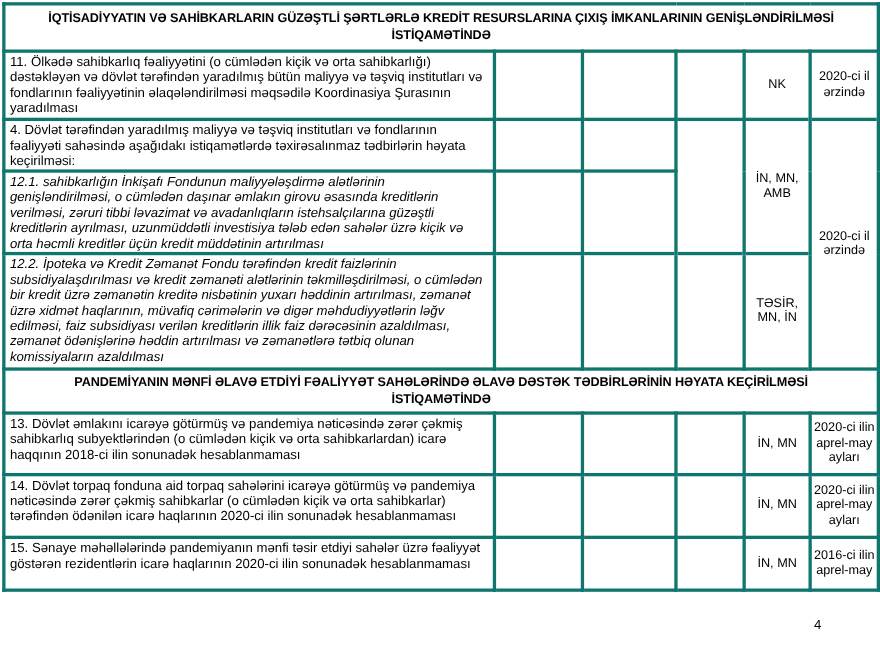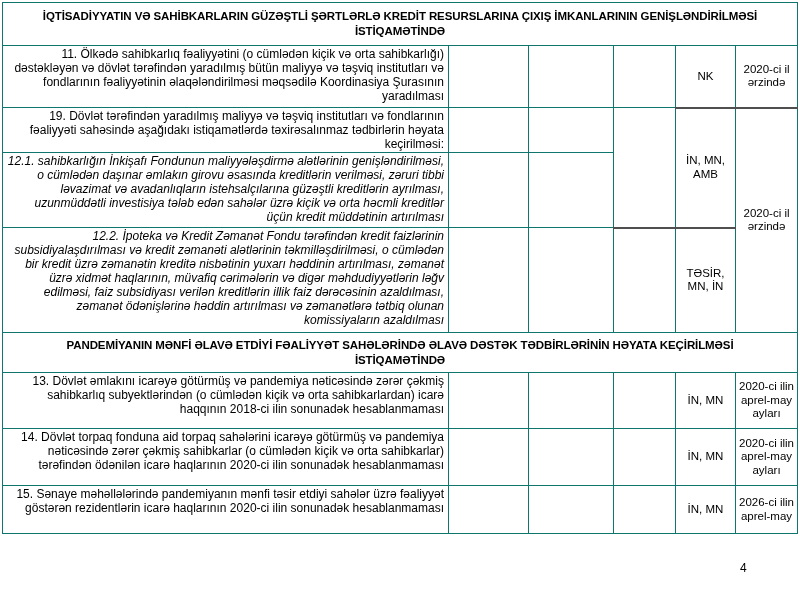--- a/index.html
+++ b/index.html
@@ -11,37 +11,37 @@
     position: relative;
     overflow: hidden;
   }
   table.doc {
     position: absolute; left: 2px; top: 2px;
     width: 795px;
     border-collapse: collapse;
     table-layout: fixed;
   }
   td {
-    border: 1px solid #0f766e;
+    border: 3px solid #0f766e;
     padding: 1px 4px;
     vertical-align: top;
     font-size: 12px;
     line-height: 14px;
     word-wrap: break-word;
   }
   tr.section-row td {
     font-weight: bold;
     text-align: center;
     vertical-align: middle;
     font-size: 11.5px;
     line-height: 15px;
     letter-spacing: -0.1px;
     padding: 2px 20px;
   }
-  td.measure { text-align: right; }
+  td.measure { text-align: left; }
   td.it { font-style: italic; }
   td.exec, td.time {
     text-align: center;
     vertical-align: middle;
     font-size: 11.5px;
     line-height: 13.5px;
     padding: 1px 2px;
   }
   td.db { border-bottom: 2px solid #4f4f4f; }
   .page-num {
@@ -72,21 +72,21 @@
   <tr style="height:62px">
     <td class="measure">11. Ölkədə sahibkarlıq fəaliyyətini (o cümlədən kiçik və orta sahibkarlığı) dəstəkləyən və dövlət tərəfindən yaradılmış bütün maliyyə və təşviq institutları və fondlarının fəaliyyətinin əlaqələndirilməsi məqsədilə Koordinasiya  Şurasının yaradılması</td>
     <td></td>
     <td></td>
     <td></td>
     <td class="exec db">NK</td>
     <td class="time db">2020-ci il ərzində</td>
   </tr>
 
   <tr style="height:45px">
-    <td class="measure">19. Dövlət tərəfindən yaradılmış maliyyə və təşviq institutları və fondlarının fəaliyyəti sahəsində aşağıdakı istiqamətlərdə təxirəsalınmaz tədbirlərin həyata keçirilməsi:</td>
+    <td class="measure">4. Dövlət tərəfindən yaradılmış maliyyə və təşviq institutları və fondlarının fəaliyyəti sahəsində aşağıdakı istiqamətlərdə təxirəsalınmaz tədbirlərin həyata keçirilməsi:</td>
     <td></td>
     <td></td>
     <td rowspan="2" class="db"></td>
     <td rowspan="2" class="exec db">İN, MN, AMB</td>
     <td rowspan="3" class="time">2020-ci il ərzində</td>
   </tr>
 
   <tr style="height:75px">
     <td class="measure it">12.1.  sahibkarlığın İnkişafı Fondunun maliyyələşdirmə alətlərinin genişləndirilməsi, o cümlədən daşınar əmlakın girovu əsasında kreditlərin verilməsi, zəruri tibbi ləvazimat və avadanlıqların istehsalçılarına güzəştli kreditlərin ayrılması, uzunmüddətli investisiya tələb edən sahələr üzrə kiçik və orta həcmli kreditlər üçün kredit müddətinin artırılması</td>
     <td></td>
@@ -122,18 +122,18 @@
     <td class="exec">İN, MN</td>
     <td class="time">2020-ci ilin aprel-may ayları</td>
   </tr>
 
   <tr style="height:48px">
     <td class="measure">15. Sənaye məhəllələrində pandemiyanın mənfi təsir etdiyi sahələr üzrə fəaliyyət göstərən rezidentlərin icarə haqlarının 2020-ci ilin sonunadək hesablanmaması</td>
     <td></td>
     <td></td>
     <td></td>
     <td class="exec">İN, MN</td>
-    <td class="time">2026-ci ilin aprel-may</td>
+    <td class="time">2016-ci ilin aprel-may</td>
   </tr>
 </tbody>
   </table>
 
 <div class="page-num">4</div>
 
 </body></html>

